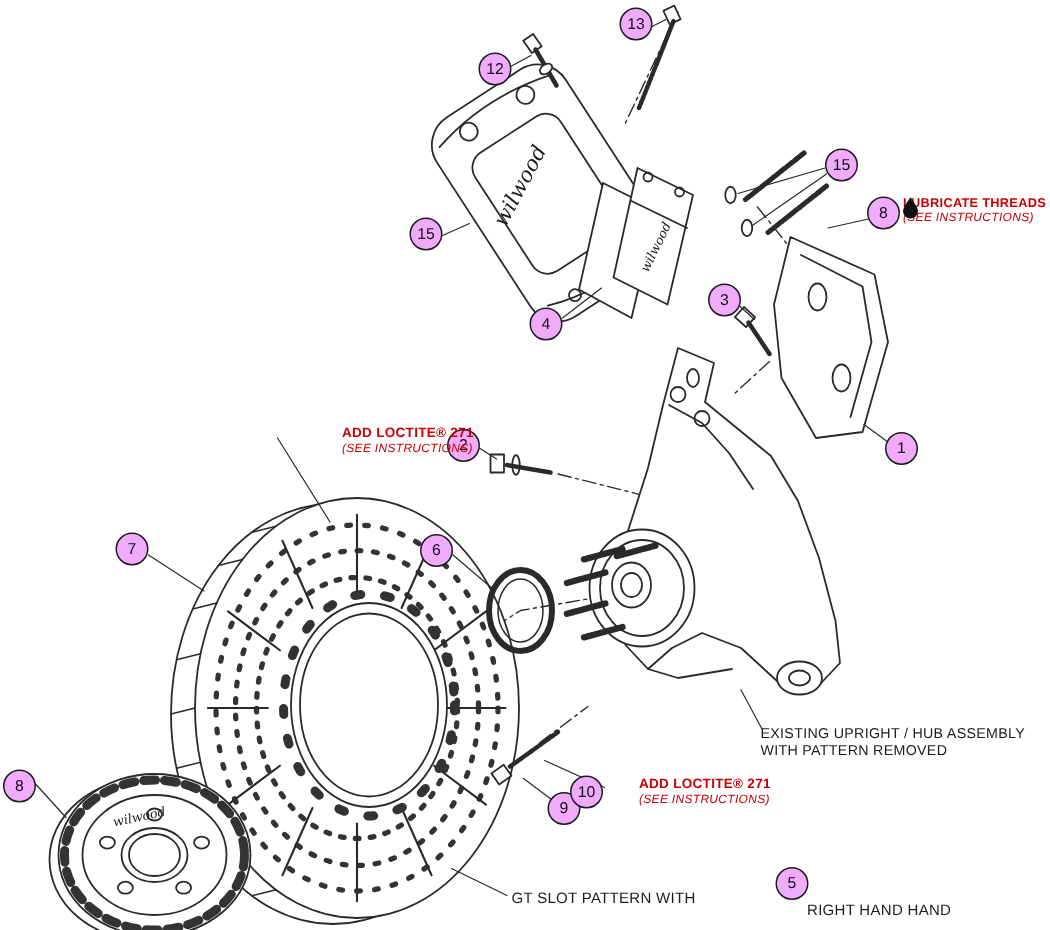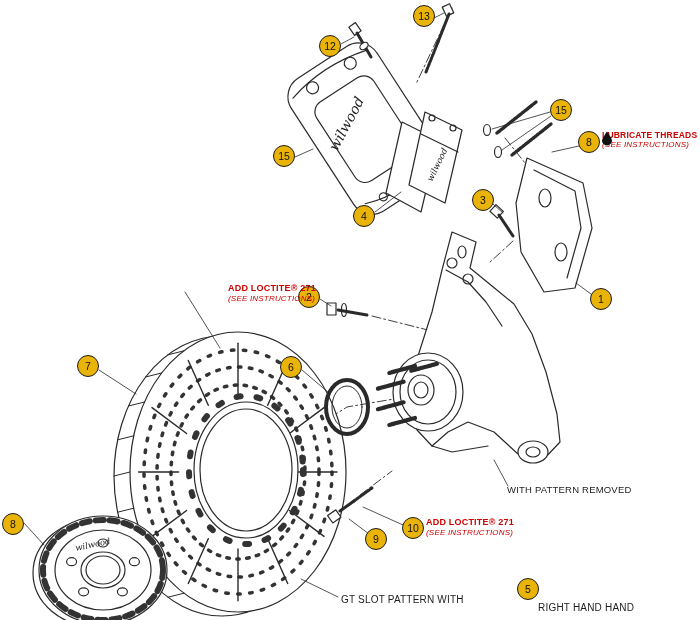--- a/index.html
+++ b/index.html
@@ -2,21 +2,21 @@
 <html><head>
 <meta charset="utf-8">
 <style>
   *{margin:0;padding:0;box-sizing:border-box}
   html,body{background:#fff}
   body{font-family:"Liberation Sans",sans-serif;color:#1c1c1c}
   .stage{position:relative;width:700px;height:620px;background:#fff;overflow:hidden}
   .stage svg{position:absolute;left:0;top:0}
   .balloon{
     position:absolute;width:22px;height:22px;border:1.4px solid #1c1c1c;border-radius:50%;
-    background:#eab308;display:flex;align-items:center;justify-content:center;
+    background:#f0abfc;display:flex;align-items:center;justify-content:center;
     font-size:10.5px;color:#111;z-index:3;
   }
   .lbl{position:absolute;font-size:10px;line-height:1.18;letter-spacing:.2px;white-space:nowrap;z-index:3}
   .lbl span{display:block}
   .red{color:#cc0000}
   .b{font-weight:bold}
   .i{font-style:italic;font-size:8px}
   .sz9{font-size:9px}
   .sz95{font-size:9.5px}
   .lub{display:flex;gap:4px;align-items:flex-start}
@@ -217,21 +217,21 @@
 
   <div class="balloon" style="left:590px;top:288px">1</div>
   <div class="balloon" style="left:298px;top:286px">2</div>
   <div class="balloon" style="left:472px;top:189px">3</div>
   <div class="balloon" style="left:353px;top:205px">4</div>
   <div class="balloon" style="left:517px;top:578px">5</div>
   <div class="balloon" style="left:280px;top:356px">6</div>
   <div class="balloon" style="left:77px;top:355px">7</div>
   <div class="balloon" style="left:2px;top:513px">8</div>
   <div class="balloon" style="left:365px;top:528px">9</div>
-  <div class="balloon" style="left:402px;top:517px">10</div>
+  <div class="balloon" style="left:380px;top:517px">10</div>
   <div class="balloon" style="left:273px;top:145px">15</div>
   <div class="balloon" style="left:319px;top:35px">12</div>
   <div class="balloon" style="left:413px;top:5px">13</div>
   <div class="balloon" style="left:578px;top:131px">8</div>
   <div class="balloon" style="left:550px;top:99px">15</div>
 
 
   <div class="lbl" style="left:228px;top:283px">
     <span class="red b sz9">ADD LOCTITE® 271</span>
     <span class="red i">(SEE INSTRUCTIONS)</span>
@@ -241,20 +241,21 @@
     <svg class="drop" width="10" height="15" viewBox="0 0 12 17">
       <path d="M6 0 C6 0 0 8 0 11 a6 6 0 0 0 12 0 C12 8 6 0 6 0 Z" fill="#111"></path>
     </svg>
     <div>
       <span class="red b" style="font-size:8.5px">LUBRICATE THREADS</span>
       <span class="red i">(SEE INSTRUCTIONS)</span>
     </div>
   </div>
 
   <div class="lbl sz95" style="left:507px;top:484px">
+    <span>EXISTING UPRIGHT / HUB ASSEMBLY</span>
     <span>WITH PATTERN REMOVED</span>
   </div>
 
   <div class="lbl" style="left:426px;top:517px">
     <span class="red b sz9">ADD LOCTITE® 271</span>
     <span class="red i">(SEE INSTRUCTIONS)</span>
   </div>
 
   <div class="lbl" style="left:341px;top:594px">
     <span>GT SLOT PATTERN WITH</span>

